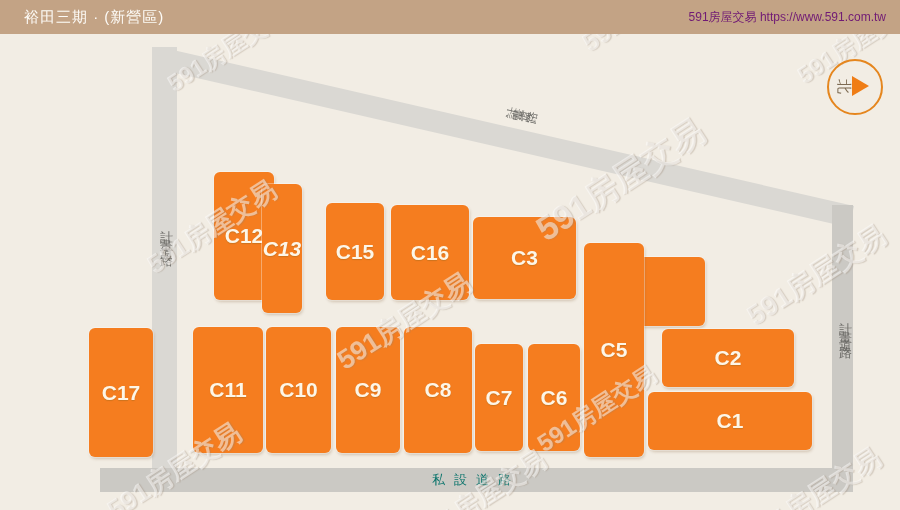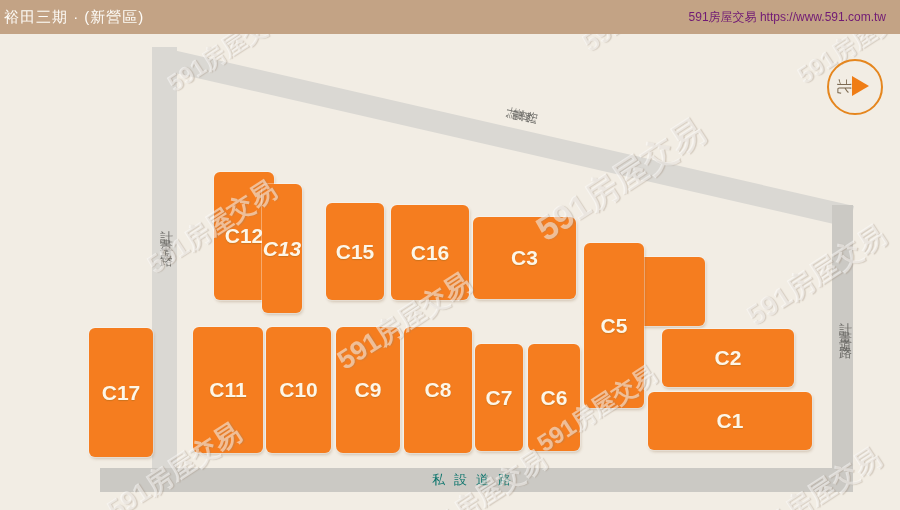--- a/index.html
+++ b/index.html
@@ -1,21 +1,21 @@
 <!DOCTYPE html>
 <html><head>
 <meta charset="utf-8">
 <style>
   html,body{margin:0;padding:0;background:#efe9e0;font-family:"Liberation Sans","DejaVu Sans",sans-serif;}
   #stage{position:relative;width:900px;height:510px;overflow:hidden;background:#f2ede4;}
 
   
   #header{position:absolute;left:0;top:0;width:900px;height:34px;background:#c3a385;
           display:flex;align-items:center;justify-content:space-between;z-index:6;}
-  #header .title{color:#fdfbf7;font-size:15px;padding-left:4px;letter-spacing:1px;}
+  #header .title{color:#fdfbf7;font-size:15px;padding-left:24px;letter-spacing:1px;}
   #header .brand{color:#701a75;font-size:12px;padding-right:14px;}
 
   
   .road{position:absolute;background:#dad8d3;z-index:1;}
   .road.dark{background:#cbc9c4;}
   .road-label-v{position:absolute;z-index:2;writing-mode:vertical-lr;text-orientation:upright;
                 color:#6b6a66;font-size:13px;letter-spacing:8px;}
   .road-label-h{position:absolute;z-index:2;color:#0f766e;font-size:13px;letter-spacing:9px;}
   .road-label-diag{position:absolute;z-index:2;writing-mode:vertical-rl;text-orientation:upright;
                 color:#6b6a66;font-size:12px;letter-spacing:7px;transform:rotate(-77deg);}
@@ -71,39 +71,39 @@
       <div class="lot" style="left: 326px; top: 203px; width: 58px; height: 97px;">
         <span class="lot-label">C15</span>
       </div>
       <div class="lot" style="left: 391px; top: 205px; width: 78px; height: 95px;">
         <span class="lot-label">C16</span>
       </div>
       <div class="lot" style="left: 473px; top: 217px; width: 103px; height: 82px; justify-content: center;">
         <span class="lot-label">C3</span>
       </div>
       <div class="lot ext" style="left: 584px; top: 257px; width: 121px; height: 69px;"></div>
-      <div class="lot" style="left: 584px; top: 243px; width: 60px; height: 165px;">
+      <div class="lot" style="left: 584px; top: 243px; width: 60px; height: 214px;">
         <span class="lot-label">C5</span>
       </div>
       <div class="lot" style="left: 648px; top: 329px; width: 132px; height: 58px; margin-left: 14px;">
         <span class="lot-label">C2</span>
       </div>
       <div class="lot" style="left: 648px; top: 392px; width: 164px; height: 58px;">
         <span class="lot-label">C1</span>
       </div>
       <div class="lot" style="left: 89px; top: 328px; width: 64px; height: 129px;">
         <span class="lot-label">C17</span>
       </div>
       <div class="lot" style="left: 193px; top: 327px; width: 70px; height: 126px; align-items: center;">
         <span class="lot-label">C11</span>
       </div>
       <div class="lot" style="left: 266px; top: 327px; width: 65px; height: 126px;">
         <span class="lot-label">C10</span>
       </div>
-      <div class="lot" style="left: 336px; top: 327px; width: 64px; height: 126px; border-radius: 7px;">
+      <div class="lot" style="left: 336px; top: 327px; width: 64px; height: 126px;">
         <span class="lot-label">C9</span>
       </div>
       <div class="lot" style="left: 404px; top: 327px; width: 68px; height: 126px;">
         <span class="lot-label">C8</span>
       </div>
       <div class="lot" style="left: 475px; top: 344px; width: 48px; height: 107px;">
         <span class="lot-label">C7</span>
       </div>
       <div class="lot" style="left: 528px; top: 344px; width: 52px; height: 107px;">
         <span class="lot-label">C6</span>

